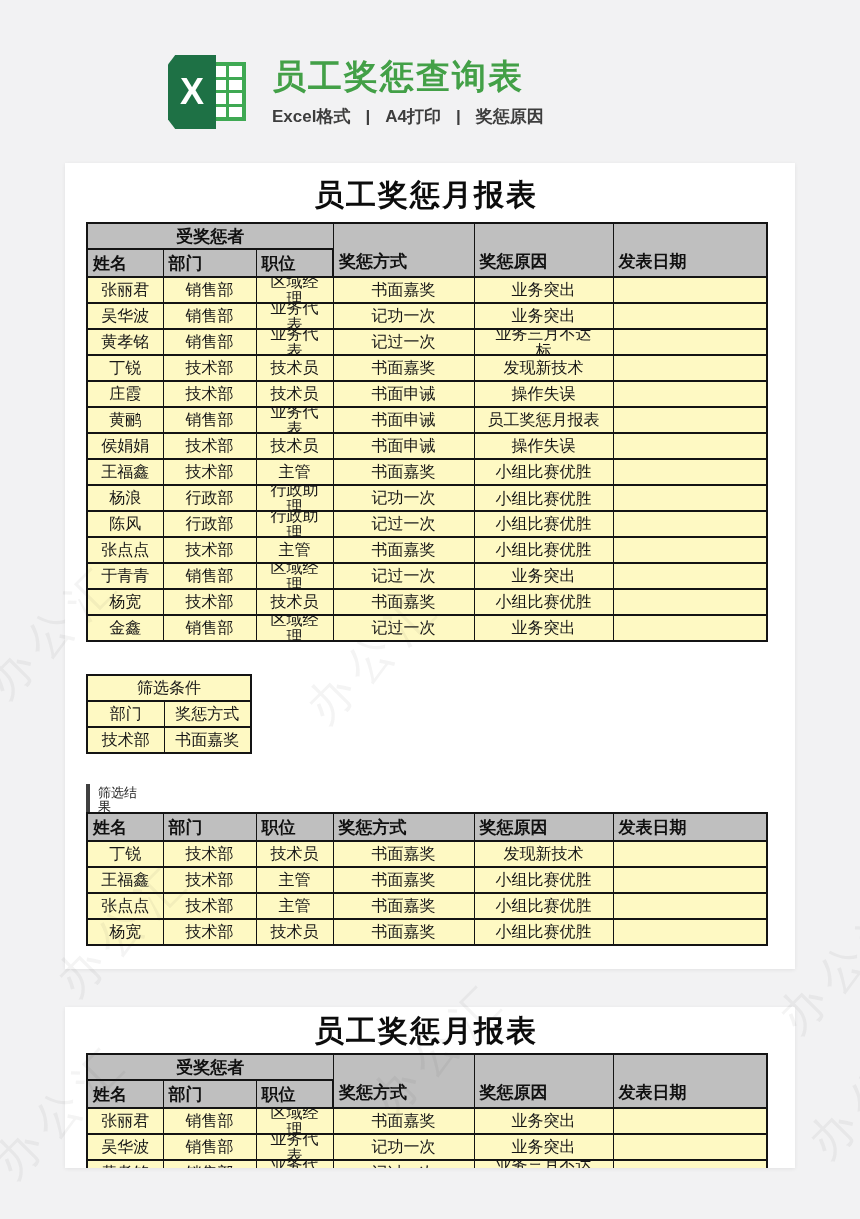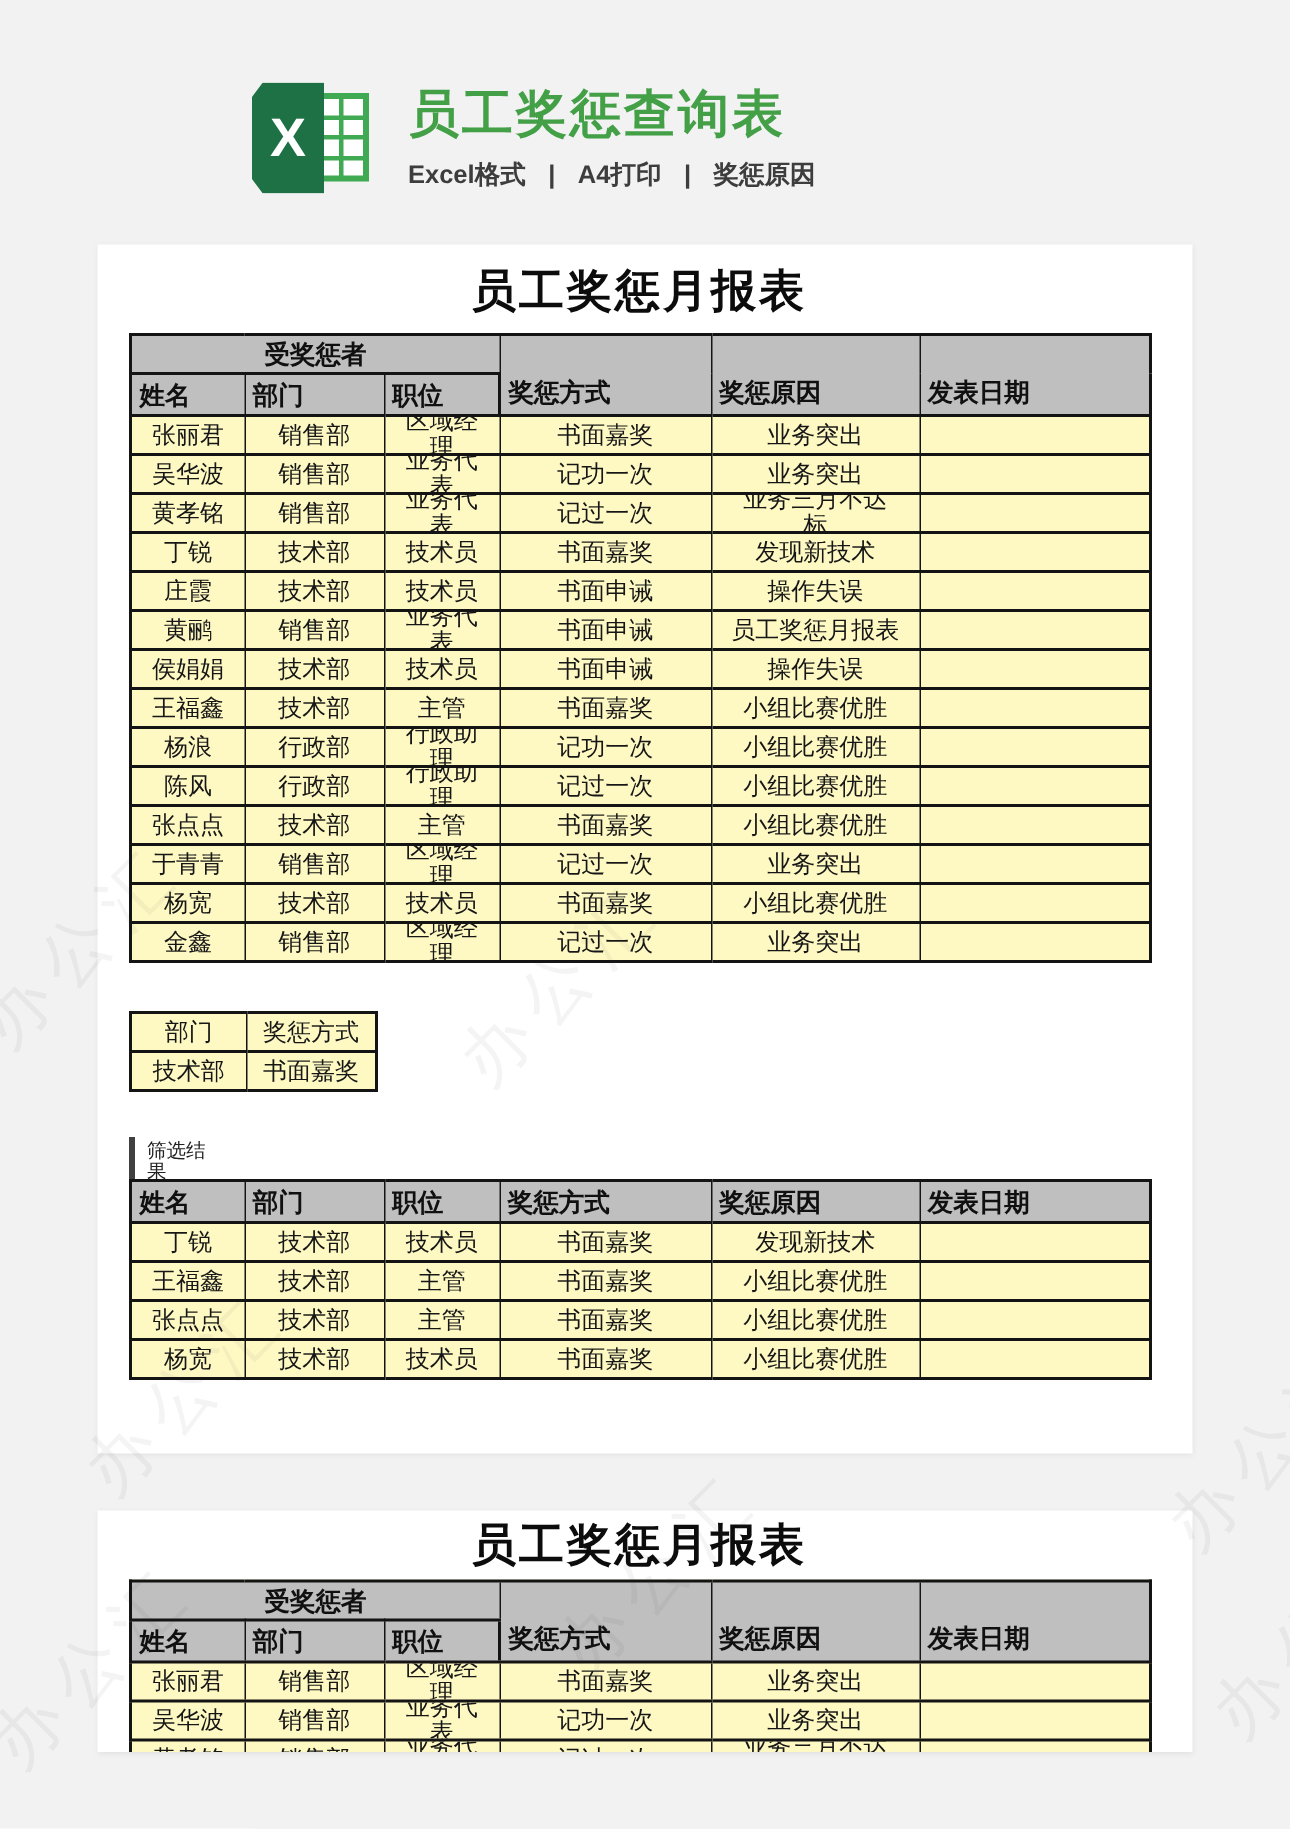--- a/index.html
+++ b/index.html
@@ -582,20 +582,25 @@
         </tbody>
     </table>
 
     <table class="grid filter">
       <colgroup>
           <col style="width:77px">
           <col style="width:87px">
         </colgroup>
       <tbody>
         <tr>
+          <td colspan="2">
+              <div class="cw">筛选条件</div>
+            </td>
+        </tr>
+        <tr>
           <td>
               <div class="cw">部门</div>
             </td>
           <td>
               <div class="cw">奖惩方式</div>
             </td>
         </tr>
         <tr>
           <td>
               <div class="cw">技术部</div>

